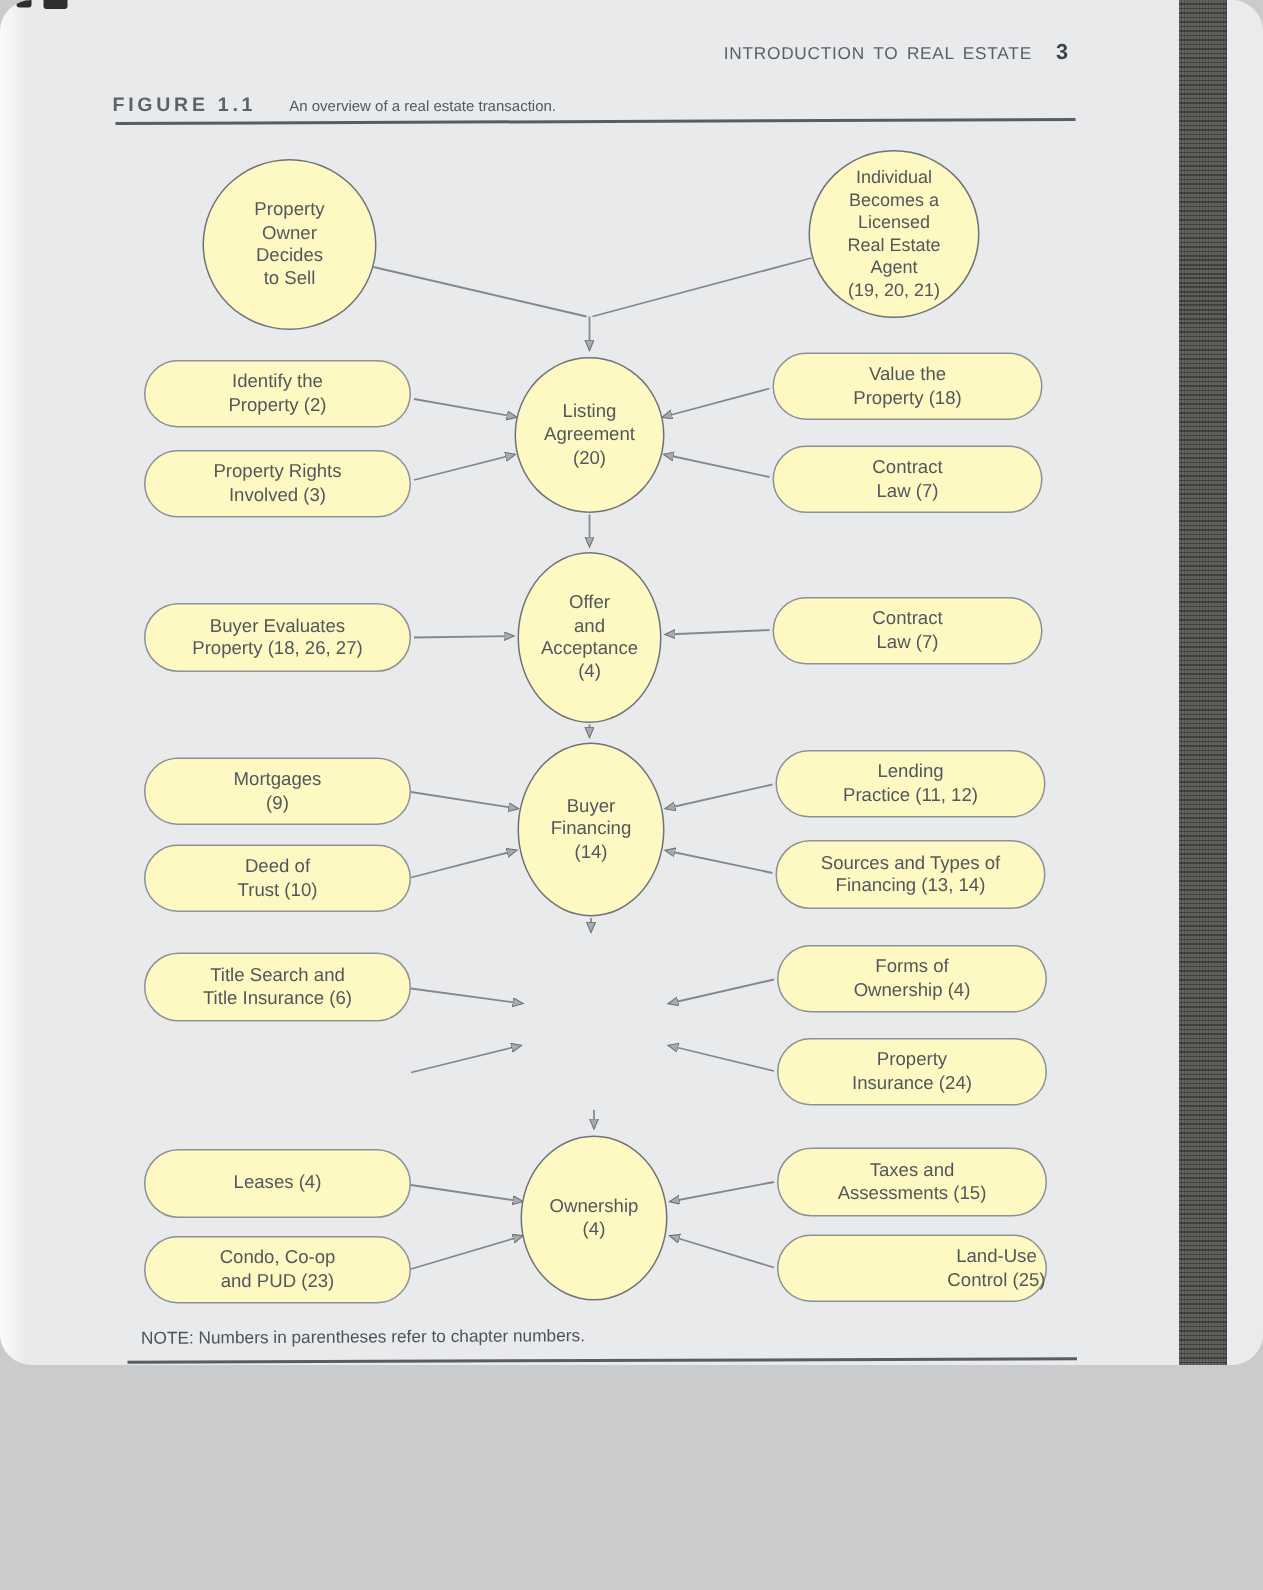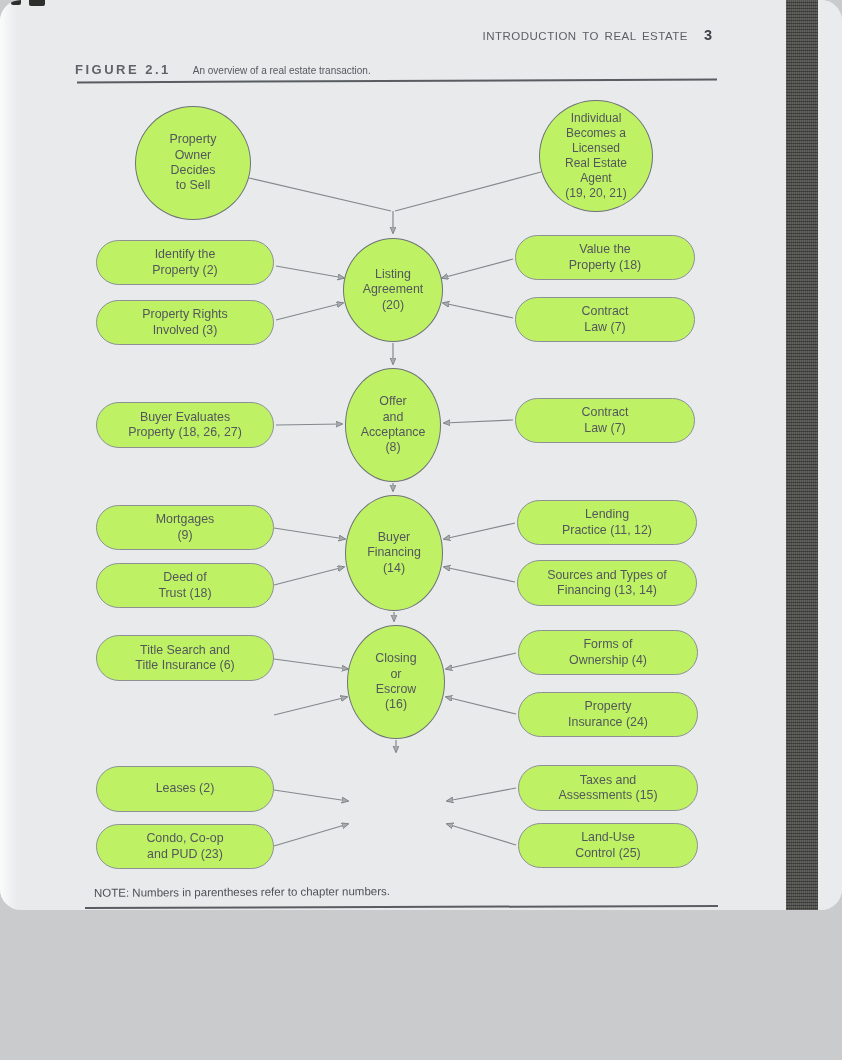--- a/index.html
+++ b/index.html
@@ -36,21 +36,21 @@
   .figure-caption{position:absolute;left:75px;top:62px;display:flex;align-items:baseline;gap:22px;}
   .figure-label{font-size:13px;font-weight:bold;letter-spacing:2.5px;color:#5f6367;}
   .figure-title{font-size:10px;color:#55595e;}
   .rule{position:absolute;height:2px;background:#595d61;}
   .rule-top{left:77px;top:80px;width:640px;transform:rotate(-0.25deg);}
   .rule-bottom{left:85px;top:906px;width:633px;transform:rotate(-0.2deg);}
   
   .connectors{position:absolute;left:0;top:0;}
   
   .circle,.box{position:absolute;display:flex;align-items:center;justify-content:center;
-    text-align:center;background:#bef264;box-sizing:border-box;}
+    text-align:center;background:#fef9c3;box-sizing:border-box;}
   .circle{border:1.5px solid #6f7377;border-radius:50%;}
   .box{border:1.4px solid #8d9195;border-radius:23px;}
   .node-label{white-space:pre-line;font-size:12.4px;line-height:1.24;color:#53575c;}
   
   .note{position:absolute;left:94px;top:886px;font-size:11.5px;color:#4e5256;transform:rotate(-0.35deg);}
 </style>
 </head>
 <body>
 
 <div class="page">
@@ -63,21 +63,21 @@
   <div class="bottom-smudge"></div>
   <div class="speck s1"></div>
   <div class="speck s2"></div>
 
   <div class="header">
     <span class="running-title">INTRODUCTION TO REAL ESTATE</span>
     <span class="page-number">3</span>
   </div>
 
   <div class="figure-caption">
-    <span class="figure-label">FIGURE 2.1</span>
+    <span class="figure-label">FIGURE 1.1</span>
     <span class="figure-title">An overview of a real estate transaction.</span>
   </div>
   <div class="rule rule-top"></div>
   <div class="rule rule-bottom"></div>
 
   <svg class="connectors" width="842" height="1060" viewBox="0 0 842 1060">
     <defs>
       <marker id="arrow" markerWidth="9" markerHeight="8" refX="6.2" refY="3" orient="auto" markerUnits="userSpaceOnUse">
         <path d="M0,0 L7,3 L0,6 Z" fill="#a7abae" stroke="#6d7175" stroke-width="0.7"></path>
       </marker>
@@ -133,60 +133,58 @@
   </div>
   <div class="circle" style="left:343px;top:238px;width:100px;height:104px;">
     <span class="node-label">Listing
 Agreement
 (20)</span>
   </div>
   <div class="circle" style="left:345px;top:368px;width:96px;height:114px;">
     <span class="node-label">Offer
 and
 Acceptance
-(8)</span>
+(4)</span>
   </div>
   <div class="circle" style="left:345px;top:495px;width:98px;height:116px;">
     <span class="node-label">Buyer
 Financing
 (14)</span>
   </div>
-  <div class="circle" style="left:347px;top:625px;width:98px;height:114px;">
-    <span class="node-label">Closing
-or
-Escrow
-(16)</span>
+  <div class="circle" style="left:347px;top:757px;width:98px;height:110px;">
+    <span class="node-label">Ownership
+(4)</span>
   </div>
 
   <div class="box" style="left:96px;top:240px;width:178px;height:45px;">
     <span class="node-label">Identify the
 Property (2)</span>
   </div>
   <div class="box" style="left:96px;top:300px;width:178px;height:45px;">
     <span class="node-label">Property Rights
 Involved (3)</span>
   </div>
   <div class="box" style="left:96px;top:402px;width:178px;height:46px;">
     <span class="node-label">Buyer Evaluates
 Property (18, 26, 27)</span>
   </div>
   <div class="box" style="left:96px;top:505px;width:178px;height:45px;">
     <span class="node-label">Mortgages
 (9)</span>
   </div>
   <div class="box" style="left:96px;top:563px;width:178px;height:45px;">
     <span class="node-label">Deed of
-Trust (18)</span>
+Trust (10)</span>
   </div>
   <div class="box" style="left:96px;top:635px;width:178px;height:46px;">
     <span class="node-label">Title Search and
 Title Insurance (6)</span>
   </div>
   <div class="box" style="left:96px;top:766px;width:178px;height:46px;">
-    <span class="node-label">Leases (2)</span>
+    <span class="node-label">Leases (4)</span>
   </div>
   <div class="box" style="left:96px;top:824px;width:178px;height:45px;">
     <span class="node-label">Condo, Co-op
 and PUD (23)</span>
   </div>
 
   <div class="box" style="left:515px;top:235px;width:180px;height:45px;">
     <span class="node-label">Value the
 Property (18)</span>
   </div>
@@ -211,20 +209,20 @@
 Ownership (4)</span>
   </div>
   <div class="box" style="left:518px;top:692px;width:180px;height:45px;">
     <span class="node-label">Property
 Insurance (24)</span>
   </div>
   <div class="box" style="left:518px;top:765px;width:180px;height:46px;">
     <span class="node-label">Taxes and
 Assessments (15)</span>
   </div>
-  <div class="box" style="left:518px;top:823px;width:180px;height:45px;">
+  <div class="box" style="left:518px;top:823px;width:180px;height:45px;justify-content:flex-end;">
     <span class="node-label">Land-Use
 Control (25)</span>
   </div>
 
   <div class="note">NOTE: Numbers in parentheses refer to chapter numbers.</div>
 
 </div>
 
 </body></html>

